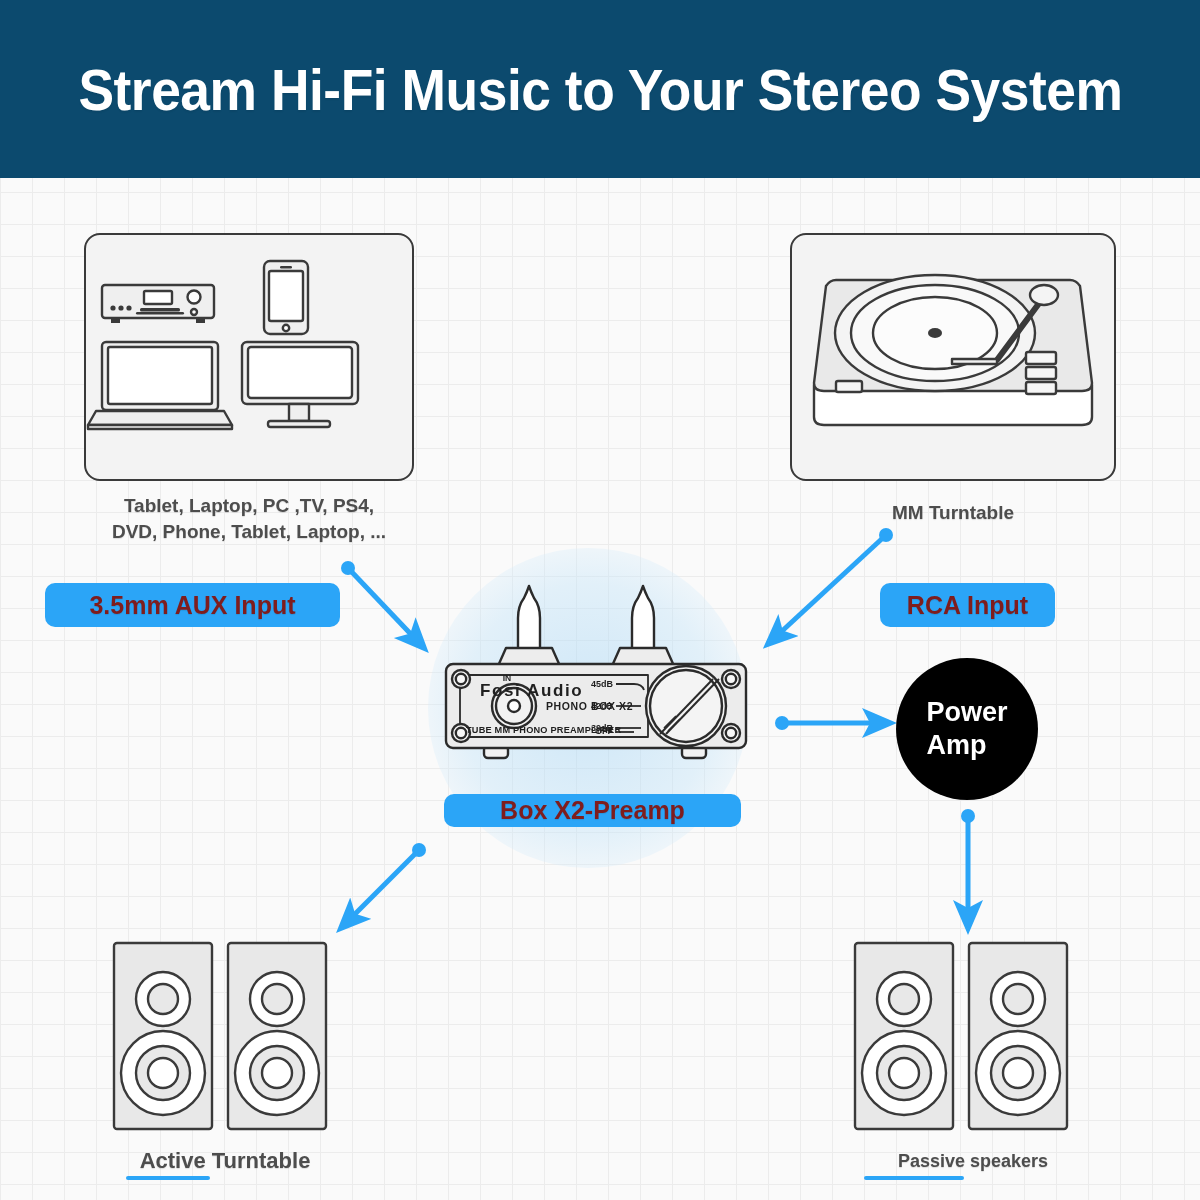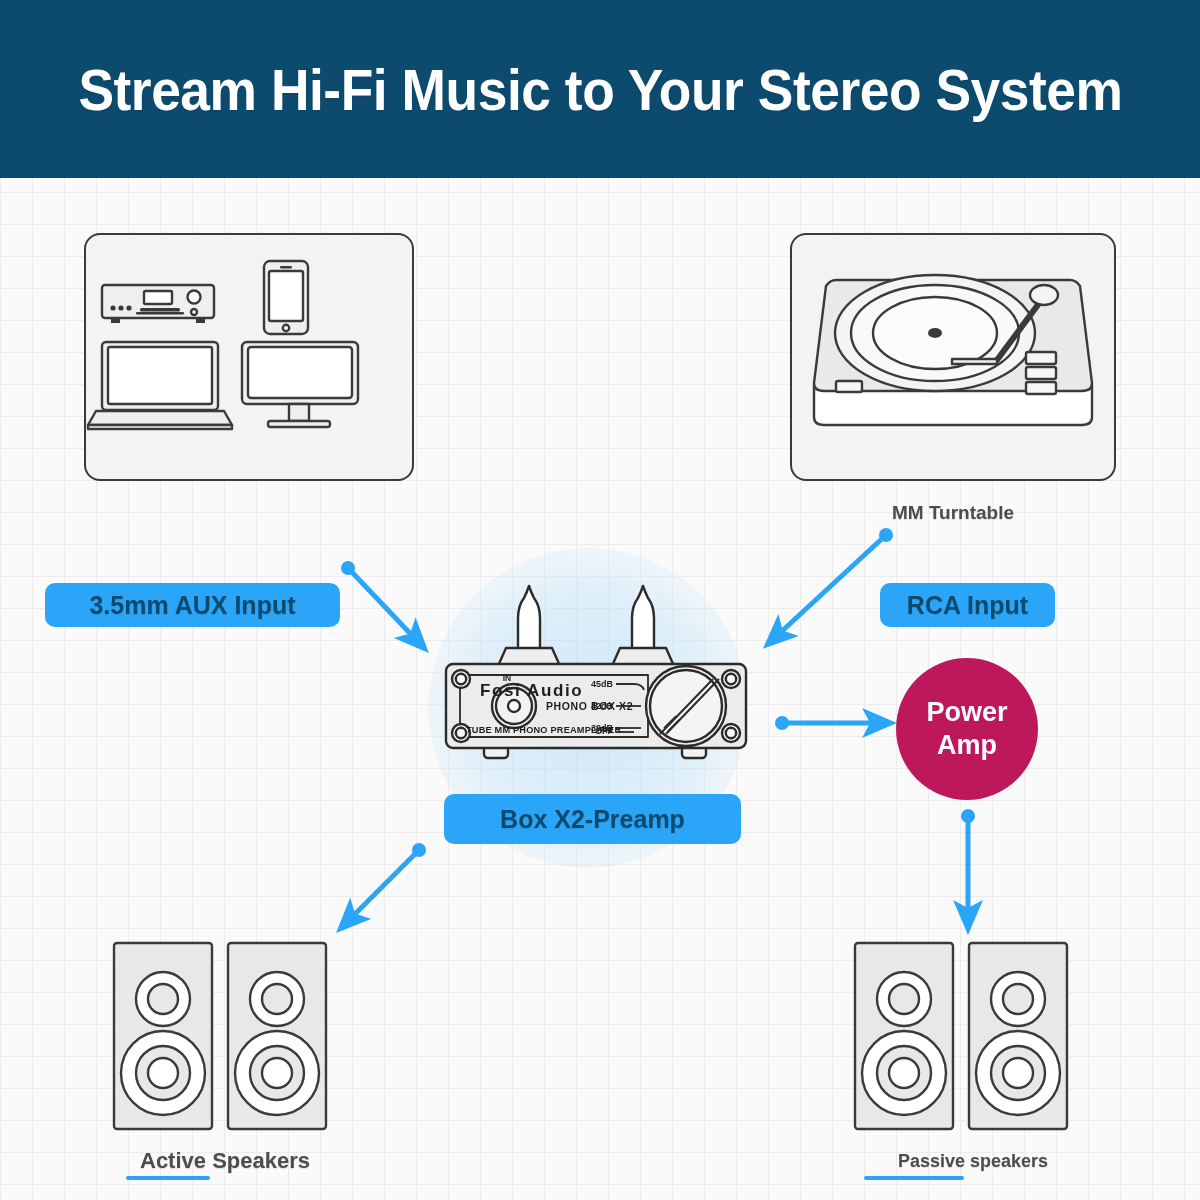--- a/index.html
+++ b/index.html
@@ -55,36 +55,36 @@
     text-align:center;
     line-height:26px;
     text-shadow:0 1px 1px rgba(0,0,0,0.12);
   }
 
   
   .pill {
     position:absolute;
     background:#2ba5f7;
     border-radius:10px;
-    color:#0c4a6e;
+    color:#7f1d1d;
     font-weight:bold;
     font-size:25px;
     display:flex; align-items:center; justify-content:center;
     text-shadow:0 1px 1px rgba(0,0,0,0.10);
   }
   .circle-badge {
     position:absolute;
-    background:#be185d;
+    background:#000000;
     border-radius:50%;
     color:#fff;
     font-weight:bold;
     font-size:27px;
     line-height:33px;
     display:flex; align-items:center; justify-content:center;
-    text-align:center;
+    text-align:left;
   }
 
   
   .svg-abs { position:absolute; }
 
   .underline {
     position:absolute;
     height:4px;
     background:#2ba5f7;
     border-radius:2px;
@@ -134,20 +134,22 @@
       <g>
         <rect x="156" y="107" width="116" height="62" rx="5"></rect>
         <rect x="162" y="112" width="104" height="51" rx="3" fill="#ffffff"></rect>
         <rect x="203" y="169" width="20" height="17"></rect>
         <rect x="182" y="186" width="62" height="6" rx="2.5"></rect>
       </g>
     </g>
   </svg>
 </div>
 <div class="caption" style="left:69px; top:493px; width:360px;">
+  <div>Tablet, Laptop, PC ,TV, PS4,</div>
+  <div>DVD, Phone, Tablet, Laptop, ...</div>
 </div>
 
 <div class="panel" style="left:790px; top:233px; width:326px; height:248px;">
   <svg class="svg-abs" style="left:0; top:0;" width="326" height="248" viewBox="0 0 326 248">
     <g stroke="#3a3a3a" stroke-width="2.4" stroke-linejoin="round" fill="#eaeaea">
 
       <path d="M22 150 L22 182 Q22 190 32 190 L290 190 Q300 190 300 182 L300 150 Z" fill="#ffffff"></path>
 
       <path d="M44 45 Q38 45 34 51 L22 148 Q22 156 32 156 L290 156 Q300 156 300 148 L288 51 Q284 45 278 45 Z" fill="#e9e9e9"></path>
 
@@ -194,21 +196,21 @@
 </svg>
 
 <div class="pill" style="left:45px; top:583px; width:295px; height:44px;">
   <span>3.5mm AUX Input</span>
 </div>
 
 <div class="pill" style="left:880px; top:583px; width:175px; height:44px;justify-content:center;">
   <span>RCA Input</span>
 </div>
 
-<div class="pill" style="left:444px; top:794px; width:297px; height:50px;">
+<div class="pill" style="left:444px; top:794px; width:297px; height:33px;">
   <span>Box X2-Preamp</span>
 </div>
 
 <div class="circle-badge" style="left:896px; top:658px; width:142px; height:142px;">
   <div>
     <div>Power</div>
     <div>Amp</div>
   </div>
 </div>
 
@@ -290,21 +292,21 @@
     <g>
       <rect x="116" y="2" width="98" height="186" rx="3"></rect>
       <circle cx="165" cy="58" r="27" fill="#ffffff"></circle>
       <circle cx="165" cy="58" r="15" fill="#e8e8e8"></circle>
       <circle cx="165" cy="132" r="42" fill="#ffffff"></circle>
       <circle cx="165" cy="132" r="27" fill="#e8e8e8"></circle>
       <circle cx="165" cy="132" r="15" fill="#ffffff"></circle>
     </g>
   </g>
 </svg>
-<div class="caption" style="left:100px; top:1148px; width:250px; font-size:22px;">Active Speakers</div>
+<div class="caption" style="left:100px; top:1148px; width:250px; font-size:22px;">Active Turntable</div>
 <div class="underline" style="left:126px; top:1176px; width:84px;"></div>
 
 <svg class="svg-abs" style="left:853px; top:941px;" width="240" height="192" viewBox="0 0 240 192">
   <g stroke="#3a3a3a" stroke-width="2.4" fill="#e8e8e8">
     <g>
       <rect x="2" y="2" width="98" height="186" rx="3"></rect>
       <circle cx="51" cy="58" r="27" fill="#ffffff"></circle>
       <circle cx="51" cy="58" r="15" fill="#e8e8e8"></circle>
       <circle cx="51" cy="132" r="42" fill="#ffffff"></circle>
       <circle cx="51" cy="132" r="27" fill="#e8e8e8"></circle>

